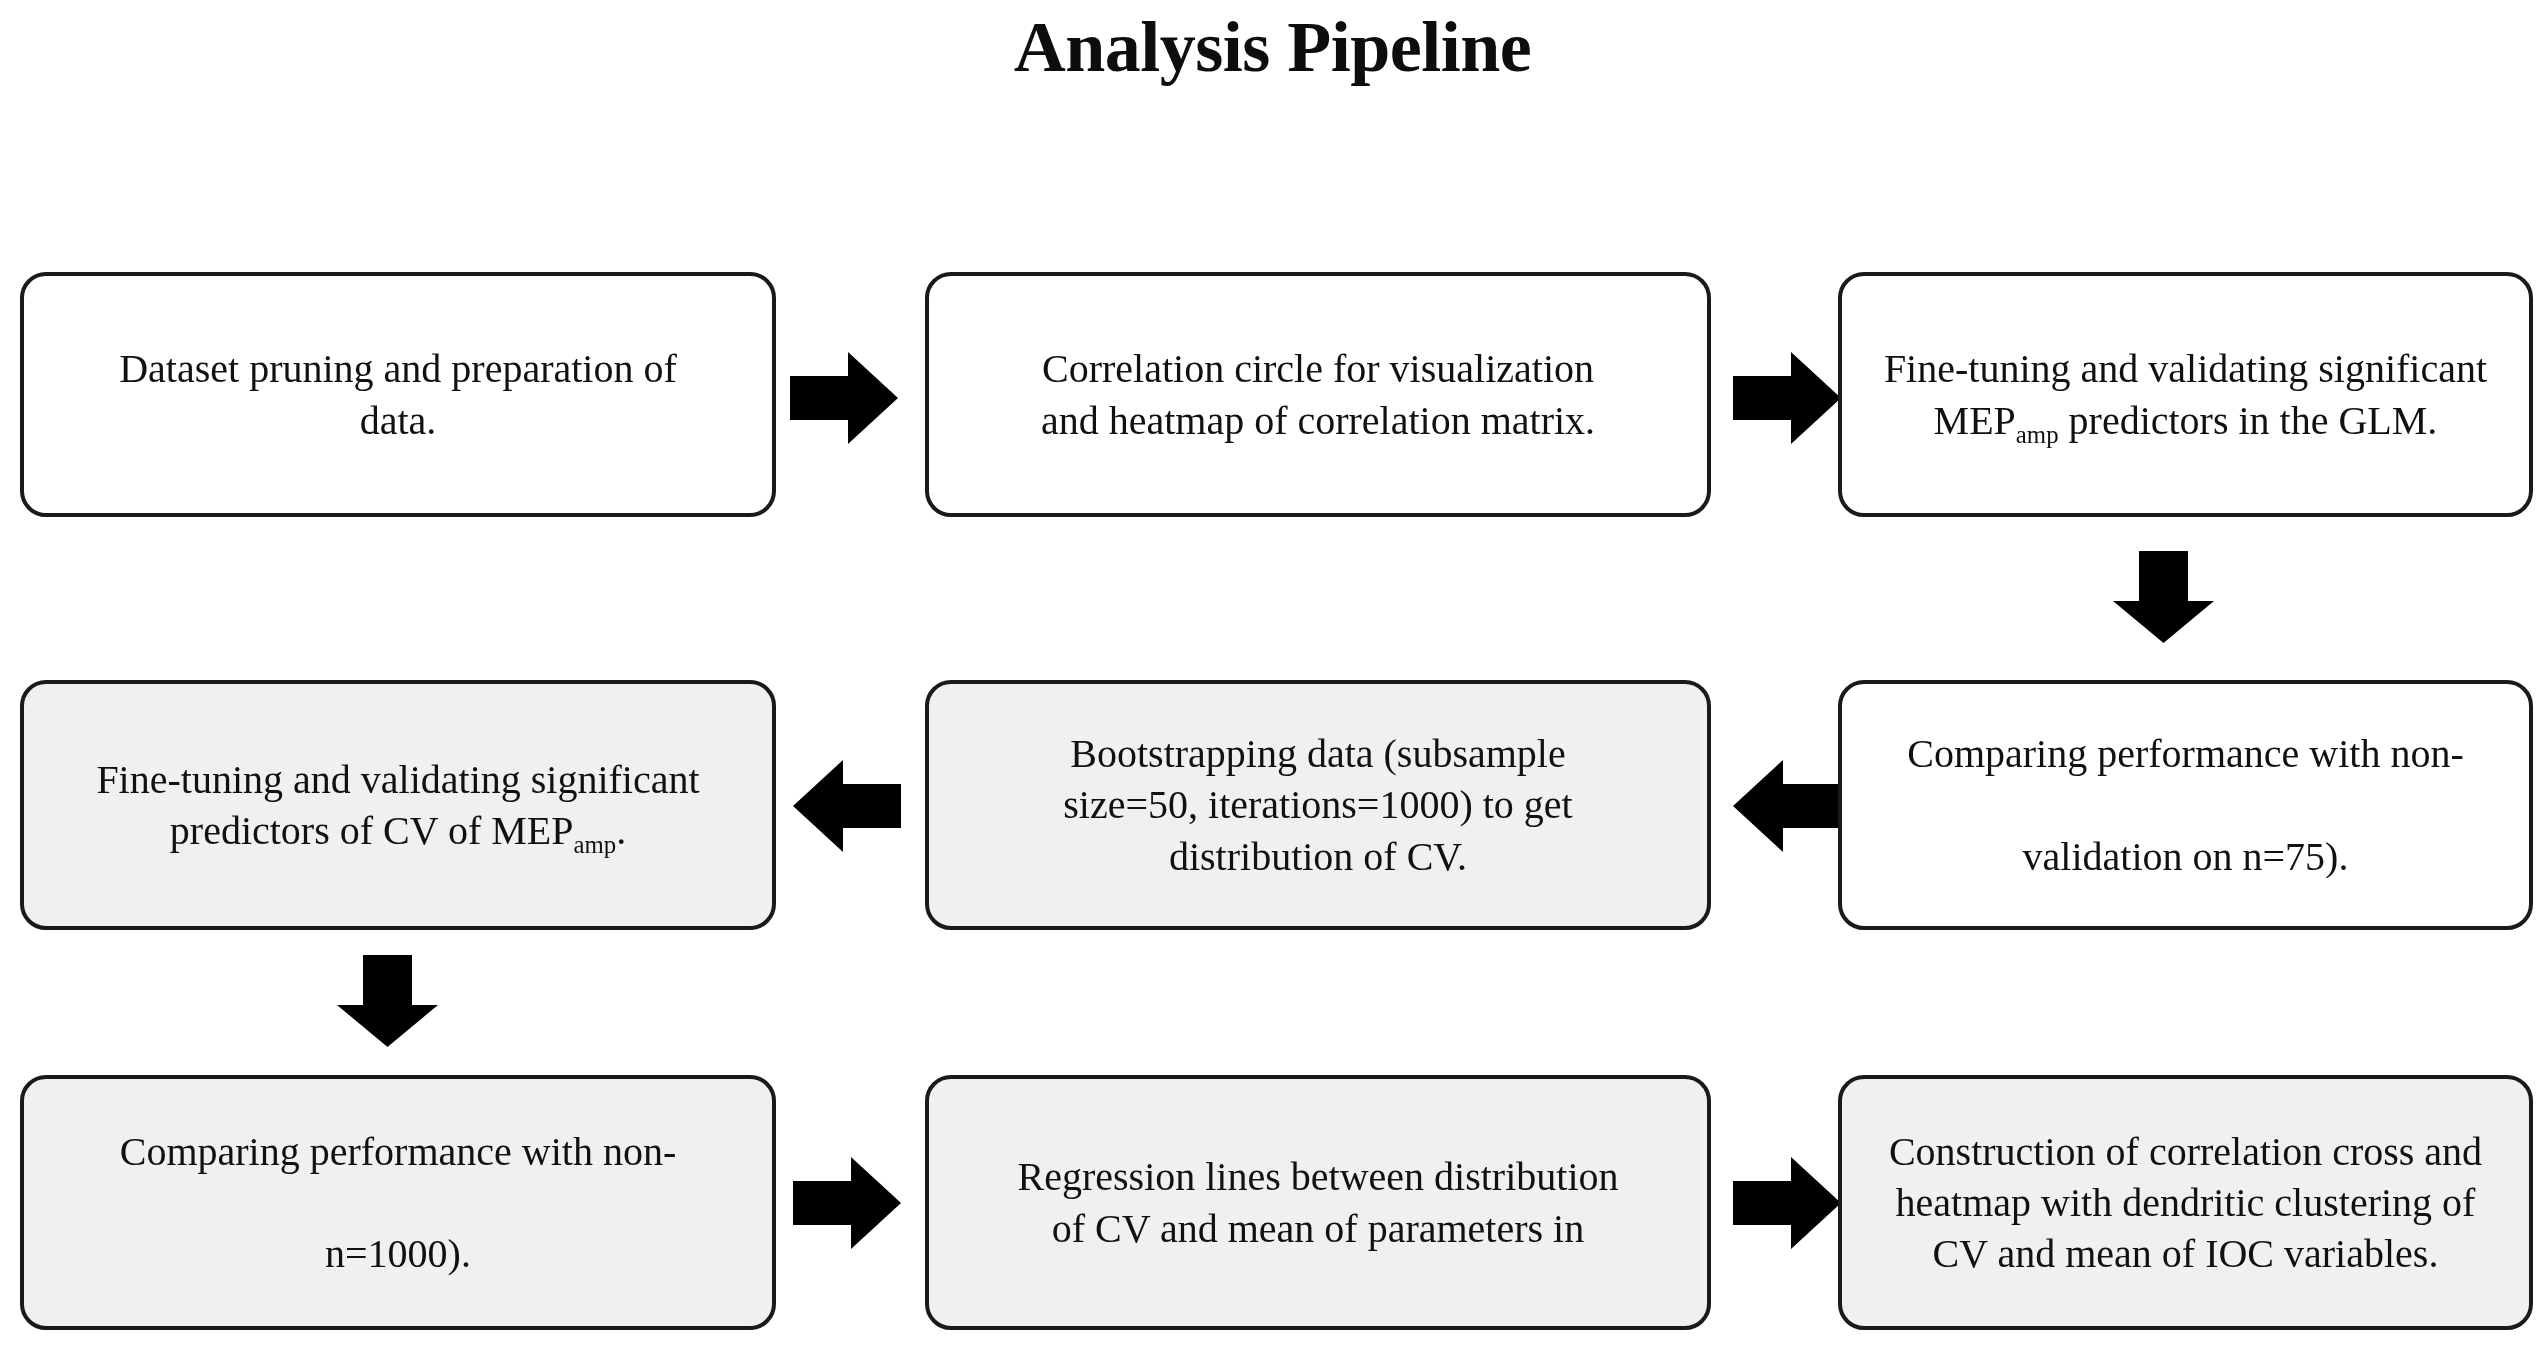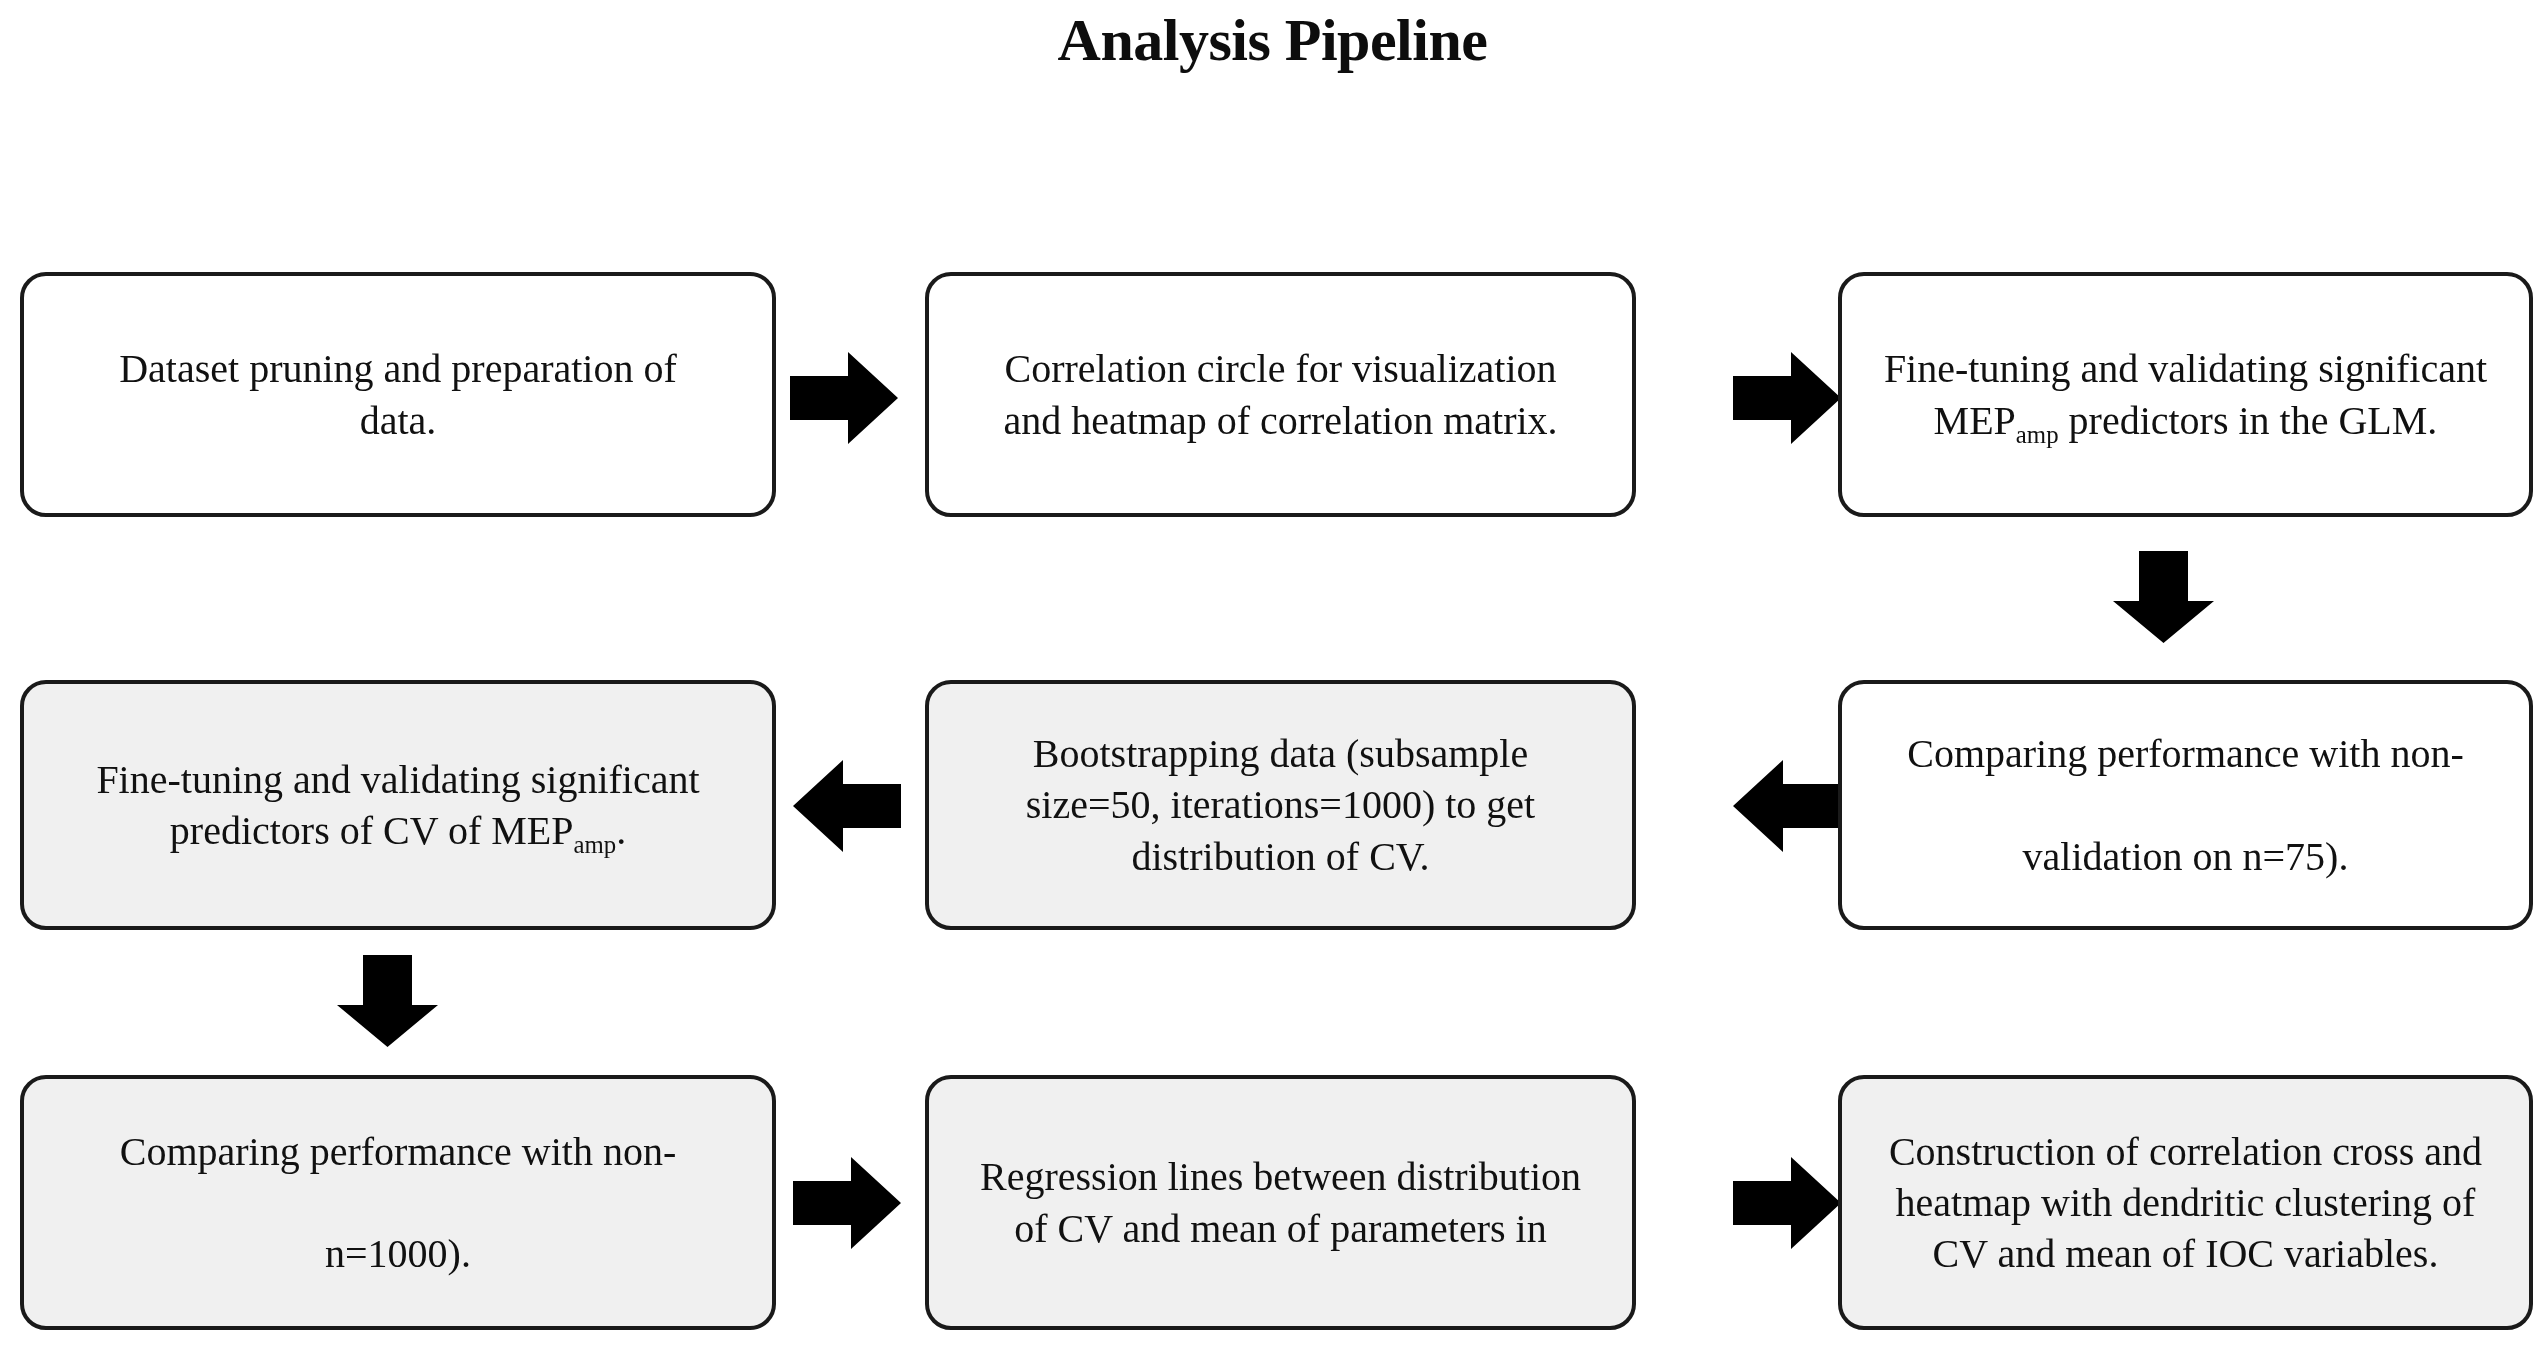--- a/index.html
+++ b/index.html
@@ -14,21 +14,21 @@
     font-family: "Liberation Serif", "DejaVu Serif", serif;
     overflow: hidden;
   }
 
   #page-title {
     position: absolute;
     left: 0;
     top: 6px;
     width: 2545px;
     text-align: center;
-    font-size: 60px;
+    font-size: 72px;
     font-weight: bold;
     color: #0d0d0d;
     letter-spacing: -0.5px;
     line-height: 1.15;
   }
 
   .flow-box {
     position: absolute;
     box-sizing: border-box;
     border: 4px solid #1a1a1a;
@@ -60,21 +60,21 @@
     position: absolute;
   }
   .arrow svg { display: block; }
 
   
   .r1 { top: 272px; height: 245px; }
   .r2 { top: 680px; height: 250px; }
   .r3 { top: 1075px; height: 255px; }
 
   .c1 { left: 20px;   width: 756px; }
-  .c2 { left: 925px;  width: 711px; }
+  .c2 { left: 925px;  width: 786px; }
   .c3 { left: 1838px; width: 695px; }
 </style>
 </head>
 <body>
 
 <div id="page-title">Analysis Pipeline</div>
 
 <div class="flow-box r1 c1 fill-white">
   <span class="txt">
     <span>Dataset pruning and preparation of</span><br>

